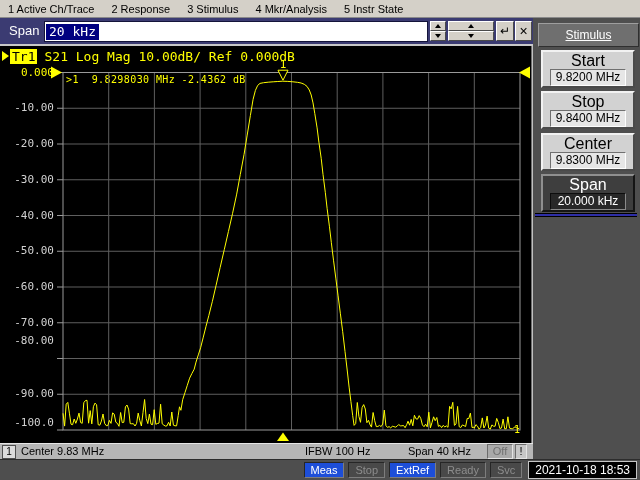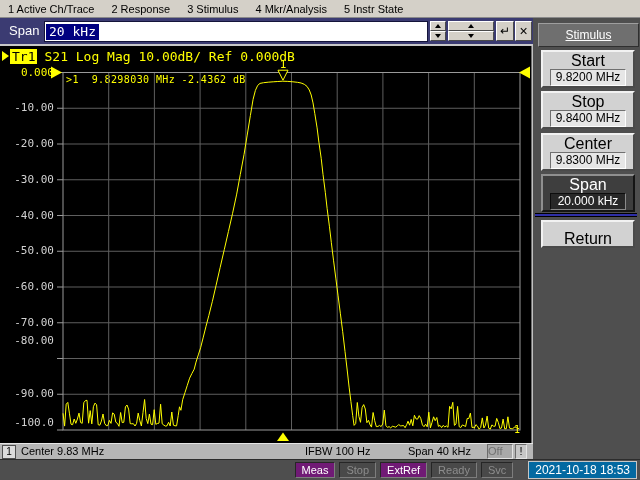--- a/index.html
+++ b/index.html
@@ -60,31 +60,31 @@
   .sk-return .sk-label{line-height:23px;}
   
   .chbar{position:absolute;left:0;top:443px;width:533px;height:16px;background:#b6b6b6;
          border-top:1px solid #e6e6e6;font-size:11px;color:#000;box-sizing:border-box;}
   .ch-box{position:absolute;left:2px;top:1px;width:12px;height:12px;background:#dcdcdc;
           border:1px solid #4f4f4f;text-align:center;line-height:12px;font-size:10px;}
   .ch-center{position:absolute;left:21px;top:1px;}
   .ch-ifbw{position:absolute;left:305px;top:1px;}
   .ch-span{position:absolute;left:408px;top:1px;}
   .ch-off{position:absolute;left:487px;top:0;width:24px;height:13px;background:#a9a9a9;color:#707070;
-          line-height:13px;border:1px solid;border-color:#6b6b6b #e3e3e3 #e3e3e3 #6b6b6b;}
+          text-align:center;line-height:13px;border:1px solid;border-color:#6b6b6b #e3e3e3 #e3e3e3 #6b6b6b;}
   .ch-alert{position:absolute;left:515px;top:0;width:10px;height:13px;background:#c6c6c6;color:#000;
             text-align:center;line-height:13px;border:1px solid;border-color:#6b6b6b #e3e3e3 #e3e3e3 #6b6b6b;}
   
   .statusbar{position:absolute;left:0;top:459px;width:640px;height:21px;background:#4e4e4e;
              border-top:1px solid #2c2c2c;display:flex;align-items:center;justify-content:flex-end;
              gap:4px;padding-right:3px;box-sizing:border-box;}
   .badge{font-size:11px;padding:1px 6px;border:1px solid;border-color:#262626 #7d7d7d #7d7d7d #262626;}
-  .badge.active{background:#701a75;color:#fff;}
+  .badge.active{background:#1d4ed8;color:#fff;}
   .badge.disabled{background:#494949;color:#8d8d8d;}
-  .datetime{font-size:12px;color:#fff;background:#0369a1;padding:1px 6px;margin-left:11px;
+  .datetime{font-size:12px;color:#fff;background:#000000;padding:1px 6px;margin-left:2px;
             border:1px solid #c6c6c6;}
 </style>
 </head>
 <body>
 
 <div id="root">
 
   <div class="menubar">
     <span class="menu-item">1 Active Ch/Trace</span>
     <span class="menu-item">2 Response</span>
@@ -193,23 +193,20 @@
     </button>
     <button class="sk-btn" style="top:115px;">
       <span class="sk-label">Center</span>
       <span class="sk-value">9.8300 MHz</span>
     </button>
     <button class="sk-btn selected" style="top:156px;">
       <span class="sk-label">Span</span>
       <span class="sk-value">20.000 kHz</span>
     </button>
     <div class="sk-sep"></div>
-    <button class="sk-btn sk-return">
-      <span class="sk-label">Return</span>
-    </button>
   </div>
 
   <div class="chbar">
     <span class="ch-box">1</span>
     <span class="ch-center">Center 9.83 MHz</span>
     <span class="ch-ifbw">IFBW 100 Hz</span>
     <span class="ch-span">Span 40 kHz</span>
     <span class="ch-off">Off</span>
     <span class="ch-alert">!</span>
   </div>

